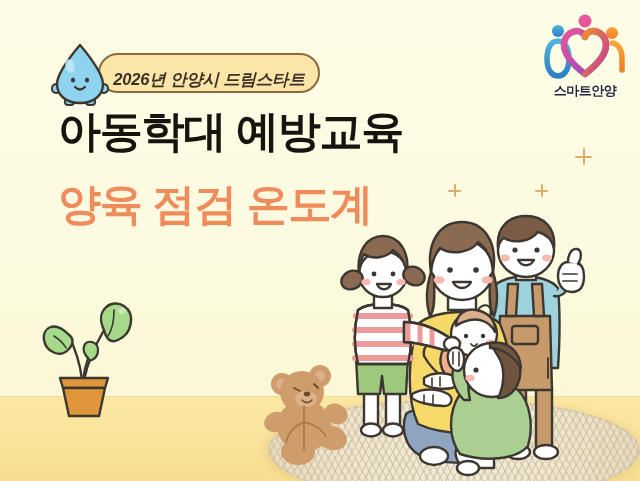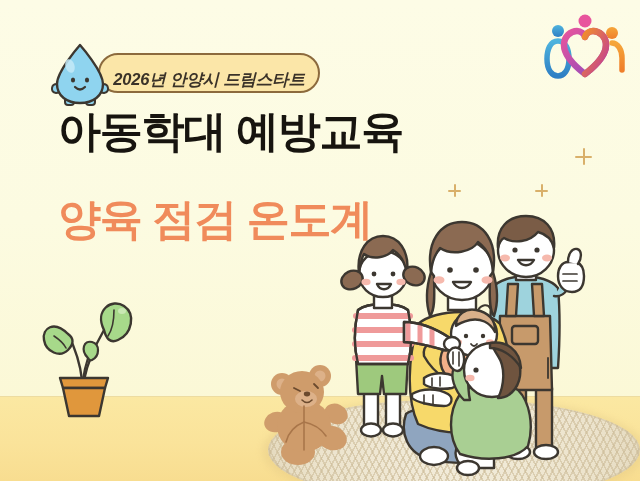--- a/index.html
+++ b/index.html
@@ -101,21 +101,21 @@
     left: 58px; top: 110px;
     font-size: 43px;
     font-weight: 800;
     color: #17140f;
     letter-spacing: -1.2px;
     white-space: nowrap;
     line-height: 1;
   }
   .title-line2 {
     position: absolute;
-    left: 58px; top: 198px;
+    left: 58px; top: 183px;
     font-size: 43px;
     font-weight: 800;
     color: #f08b5b;
     letter-spacing: -1.2px;
     white-space: nowrap;
     line-height: 1;
   }
 
   
   .logo {
@@ -220,20 +220,21 @@
       <circle cx="16" cy="21" r="6" fill="url(#gBlue)"></circle>
       <path d="M16 31 C8 31 5 40 5 49 C5 60 10 66 16 66 C22 66 27 60 27 49 C27 40 24 31 16 31 Z" fill="none" stroke="url(#gBlue)" stroke-width="5.5"></path>
 
       <circle cx="70" cy="23" r="6" fill="url(#gOrange)"></circle>
       <path d="M70 33 C76 33 80 40 80 48 L80 60" fill="none" stroke="url(#gOrange)" stroke-width="5.5" stroke-linecap="round"></path>
 
       <circle cx="43" cy="11" r="6.5" fill="#e8559d"></circle>
       <path d="M43 64 C30 54 22 45 22 35 C22 26 29 21 35 21 C39 21 42 24 43 27 C44 24 47 21 51 21 C57 21 64 26 64 35 C64 45 56 54 43 64 Z" fill="none" stroke="url(#gHeartL)" stroke-width="6.5" stroke-linejoin="round"></path>
       <path d="M43 27 C44 24 47 21 51 21 C57 21 64 26 64 35 C64 45 56 54 43 64" fill="none" stroke="url(#gHeartR)" stroke-width="6.5" stroke-linecap="round"></path>
     </svg>
+    <div class="logo-text">스마트안양</div>
   </div>
 
   <div class="art plant">
     <svg width="120" height="132" viewBox="0 0 120 132">
 
       <path d="M52 92 C50 74 44 58 38 46" fill="none" stroke="#3c3730" stroke-width="2.4" stroke-linecap="round"></path>
       <path d="M54 92 C58 72 66 56 74 42" fill="none" stroke="#3c3730" stroke-width="2.4" stroke-linecap="round"></path>
       <path d="M53 92 C54 84 56 76 58 70" fill="none" stroke="#3c3730" stroke-width="2.2" stroke-linecap="round"></path>
 
       <path d="M38 46 C24 32 12 40 14 52 C16 64 30 70 38 62 C44 56 44 50 38 46 Z" fill="#a7d98a" stroke="#3c3730" stroke-width="2.4" stroke-linejoin="round"></path>

